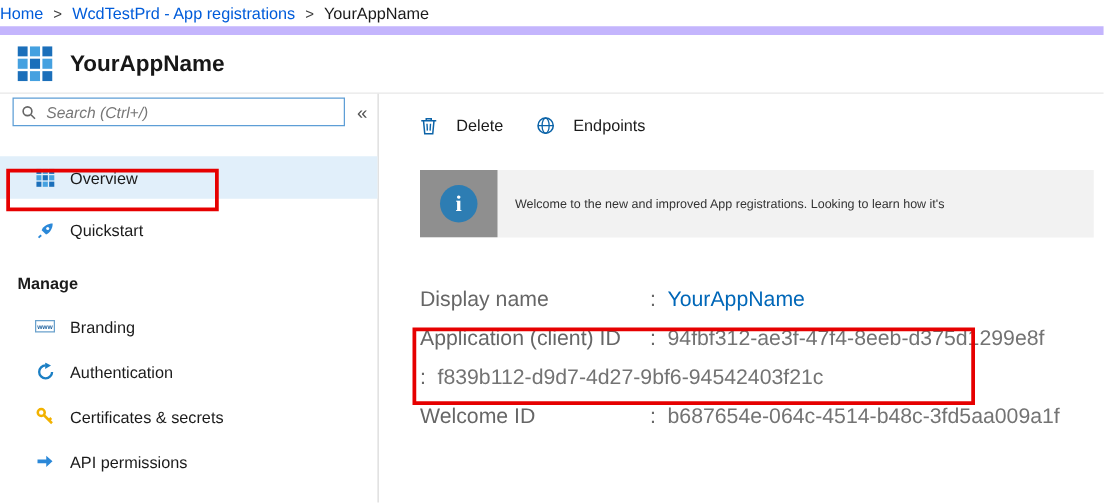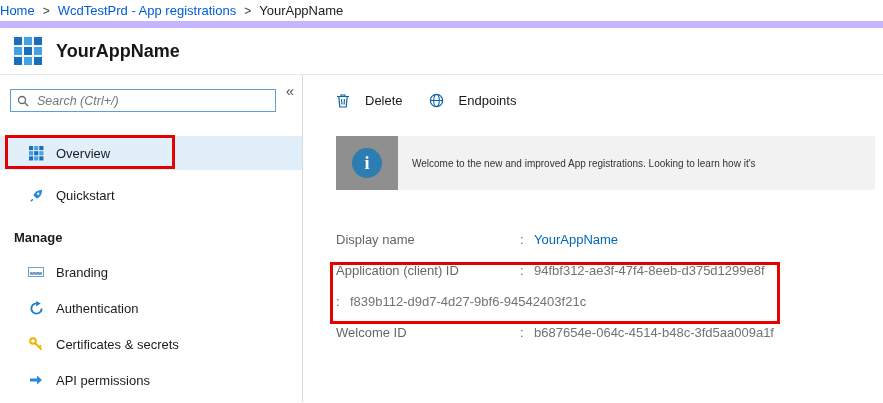--- a/index.html
+++ b/index.html
@@ -18,21 +18,21 @@
   
   .header { height:47px; display:flex; align-items:center; gap:14px;
     padding-left:14px; border-bottom:1px solid #e8e8e8; }
   .header h1 { font-size:18px; margin:0; font-weight:700; color:#171717; }
   
   .layout { display:flex; height:327px; }
   .sidebar { width:303px; min-width:303px; border-right:1px solid #d9d9d9;
     position:relative; }
   .collapse { position:absolute; top:8px; right:8px; color:#555;
     font-size:15px; cursor:pointer; line-height:1; }
-  .searchbox { margin:14px 0 0 10px; width:266px; height:23px;
+  .searchbox { margin:3px 0 0 10px; width:266px; height:23px;
     border:1px solid #5e9ed6; display:flex; align-items:center;
     padding:0 6px; gap:6px; background:#fff; }
   .searchbox input { border:none; outline:none; flex:1; font-size:12.5px;
     font-family:inherit; background:transparent; min-width:0; }
   .searchbox input::placeholder { color:#777; font-style:italic; }
   .nav-item { height:34px; display:flex; align-items:center; gap:12px;
     padding-left:28px; font-size:13px; cursor:pointer; color:#1b1b1b; }
   .nav-item.selected { background:#e1effa; }
   .nicon { width:16px; height:16px; display:flex; align-items:center;
     justify-content:center; flex:none; }
@@ -52,21 +52,21 @@
   .banner { margin:28px 8px 0 33px; height:54px; background:#f2f2f2;
     display:flex; align-items:stretch; overflow:hidden; }
   .banner-icon { width:62px; background:#8f8f8f; display:flex;
     align-items:center; justify-content:center; flex:none; }
   .icircle { width:30px; height:30px; border-radius:50%; background:#2d7db3;
     color:#fff; display:flex; align-items:center; justify-content:center;
     font-weight:700; font-size:18px; font-family:"Liberation Serif",serif; }
   .banner-text { display:flex; align-items:center; padding:0 14px;
     font-size:10px; color:#333; white-space:nowrap; overflow:hidden; }
   .fields { margin:34px 0 0 33px; }
-  .frow { height:31px; display:flex; align-items:center; font-size:13px; }
+  .frow { height:31px; display:flex; align-items:center; font-size:17px; }
   .flabel { width:184px; color:#666; }
   .fcolon { width:14px; color:#666; }
   .fvalue { color:#737373; }
   .fvalue.link { color:#0067b8; cursor:pointer; }
 </style>
 </head>
 <body>
 
 <div class="breadcrumb">
   <a>Home</a>

